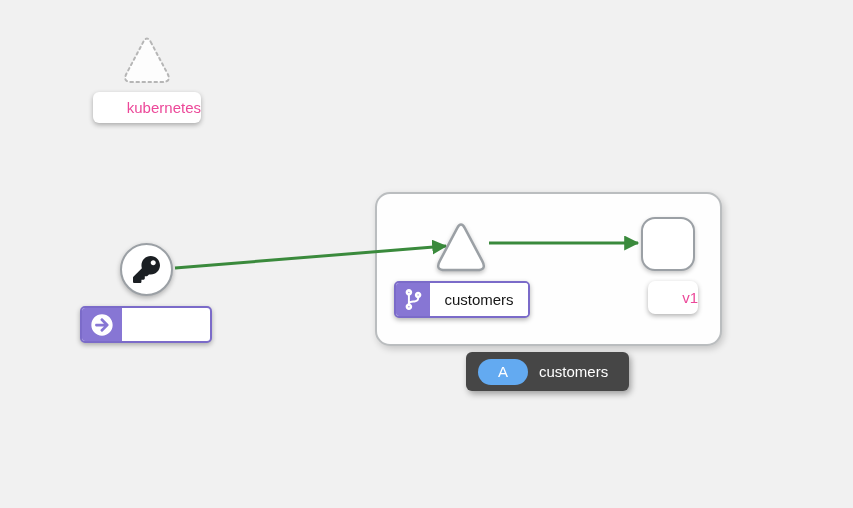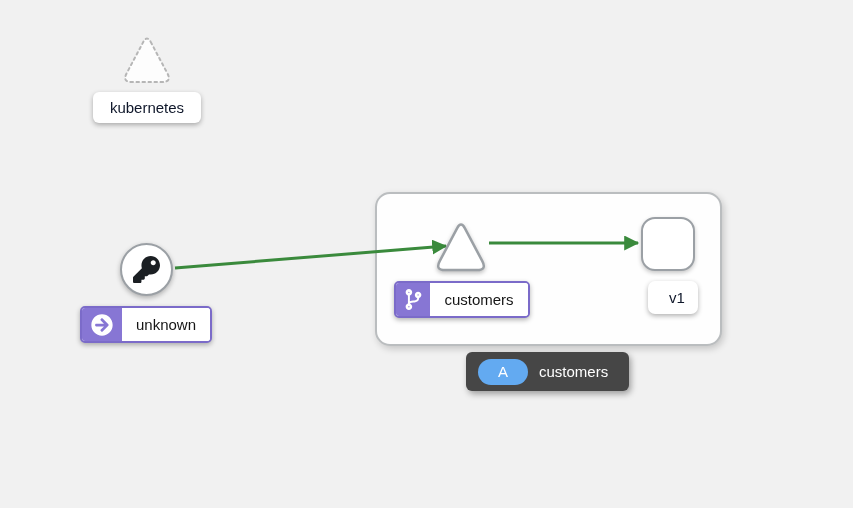--- a/index.html
+++ b/index.html
@@ -43,22 +43,22 @@
     box-sizing:border-box;z-index:4;
   }
   .triangle-svg{position:absolute;z-index:4;}
   .tri-solid{filter:drop-shadow(0 2px 2px rgba(0,0,0,0.25));}
 
   
   .plain-label{
     position:absolute;
     background:#ffffff;border-radius:6px;
     box-shadow:0 2px 5px rgba(0,0,0,0.3);
-    display:flex;align-items:center;justify-content:center;
-    color:#0f172a;font-size:15px;
+    display:flex;align-items:center;justify-content:flex-end;
+    color:#ec4899;font-size:15px;
     z-index:5;
   }
   .badged-label{
     position:absolute;
     display:flex;align-items:stretch;
     border:2px solid #7b6bc9;
     border-radius:5px;
     background:#ffffff;
     box-shadow:0 2px 5px rgba(0,0,0,0.3);
     overflow:hidden;
@@ -126,21 +126,20 @@
       <path fill="#1b1f23" d="M512 176.001C512 273.203 433.202 352 336 352c-11.22 0-22.19-1.062-32.827-3.069l-24.012 27.014A23.999 23.999 0 0 1 261.223 384H224v40c0 13.255-10.745 24-24 24h-40v40c0 13.255-10.745 24-24 24H24c-13.255 0-24-10.745-24-24v-78.059c0-6.365 2.529-12.47 7.029-16.971l161.802-161.802C163.108 213.814 160 195.271 160 176 160 78.798 238.797.001 335.999 0 433.488-.001 512 78.511 512 176.001zM336 128c0 26.51 21.49 48 48 48s48-21.49 48-48-21.49-48-48-48-48 21.49-48 48z"></path>
     </svg>
   </div>
 
   <div class="badged-label" style="left:80px;top:306px;width:132px;height:37px;">
     <div class="badge" style="width:40px;">
       <svg width="22" height="22" viewBox="0 0 512 512">
         <path fill="#ffffff" d="M256 8c137 0 248 111 248 248S393 504 256 504 8 393 8 256 119 8 256 8zm-28.9 143.6l75.5 72.4H120c-13.3 0-24 10.7-24 24v16c0 13.3 10.7 24 24 24h182.6l-75.5 72.4c-9.7 9.3-9.9 24.8-.4 34.3l11 10.9c9.4 9.4 24.6 9.4 33.9 0L404.3 273c9.4-9.4 9.4-24.6 0-33.9L271.6 106.3c-9.4-9.4-24.6-9.4-33.9 0l-11 10.9c-9.5 9.6-9.3 25.1.4 34.4z"></path>
       </svg>
     </div>
-    <div class="txt">unknown</div>
   </div>
 
   <svg class="triangle-svg tri-solid" style="left:425px;top:211px;" width="75" height="70">
     <path d="M39.8 17.1 L57.3 50.2 Q62 59 52 59 L20 59 Q10 59 14.7 50.2 L32.2 17.1 Q36 10 39.8 17.1 Z" fill="#ffffff" stroke="#9ba0a5" stroke-width="2.5" stroke-linejoin="round"></path>
   </svg>
 
   <div class="badged-label" style="left:394px;top:281px;width:136px;height:37px;">
     <div class="badge" style="width:34px;">
       <svg width="17" height="21" viewBox="0 0 384 512">
         <path fill="#ffffff" d="M384 144c0-44.2-35.8-80-80-80s-80 35.8-80 80c0 36.4 24.3 67.1 57.5 76.8-.6 16.1-4.2 28.5-11 36.9-15.4 19.2-49.3 22.4-85.2 25.7-28.2 2.6-57.4 5.4-81.3 16.9v-144c32.5-10.2 56-40.5 56-76.3 0-44.2-35.8-80-80-80S0 35.8 0 80c0 35.8 23.5 66.1 56 76.3v199.3C23.5 365.9 0 396.2 0 432c0 44.2 35.8 80 80 80s80-35.8 80-80c0-34-21.2-63.1-51.2-74.6 3.1-5.2 7.8-9.8 14.9-13.4 16.2-8.2 40.4-10.4 66.1-12.8 42.2-3.9 90-8.4 118.2-43.4 14-17.4 21.1-39.8 21.6-67.9 31.6-10.8 54.4-40.7 54.4-76.9zM80 64c8.8 0 16 7.2 16 16s-7.2 16-16 16-16-7.2-16-16 7.2-16 16-16zm0 384c-8.8 0-16-7.2-16-16s7.2-16 16-16 16 7.2 16 16-7.2 16-16 16zm224-320c8.8 0 16 7.2 16 16s-7.2 16-16 16-16-7.2-16-16 7.2-16 16-16z"></path>

